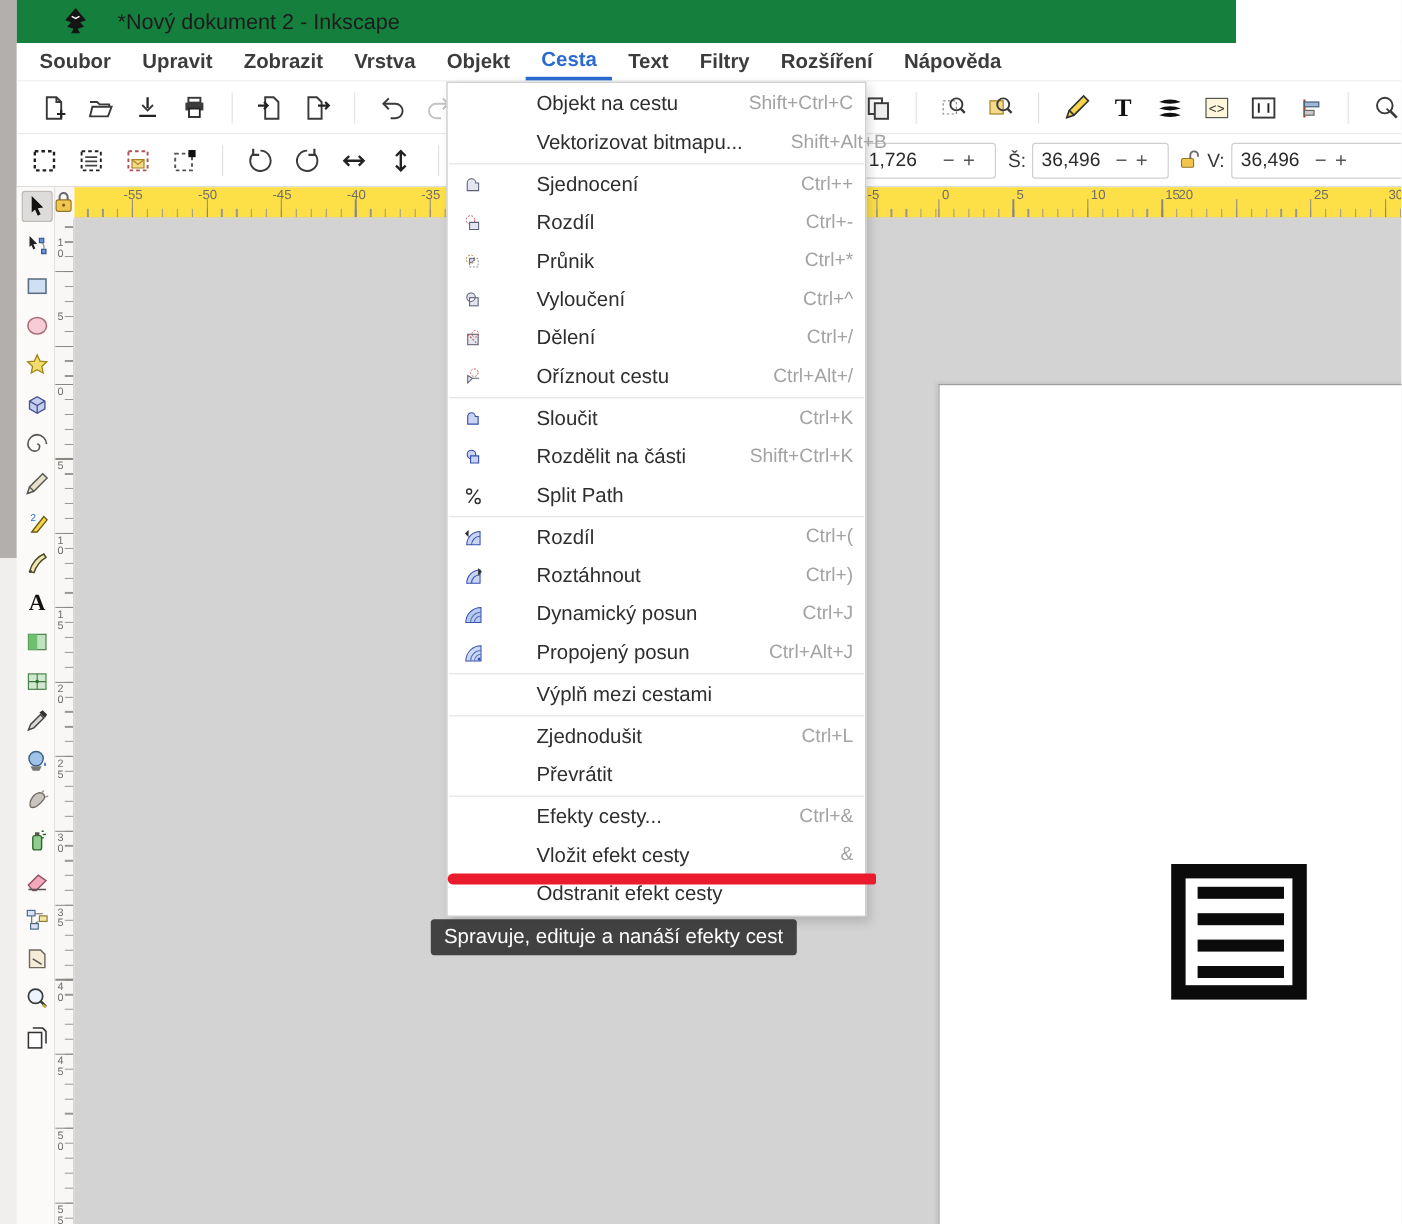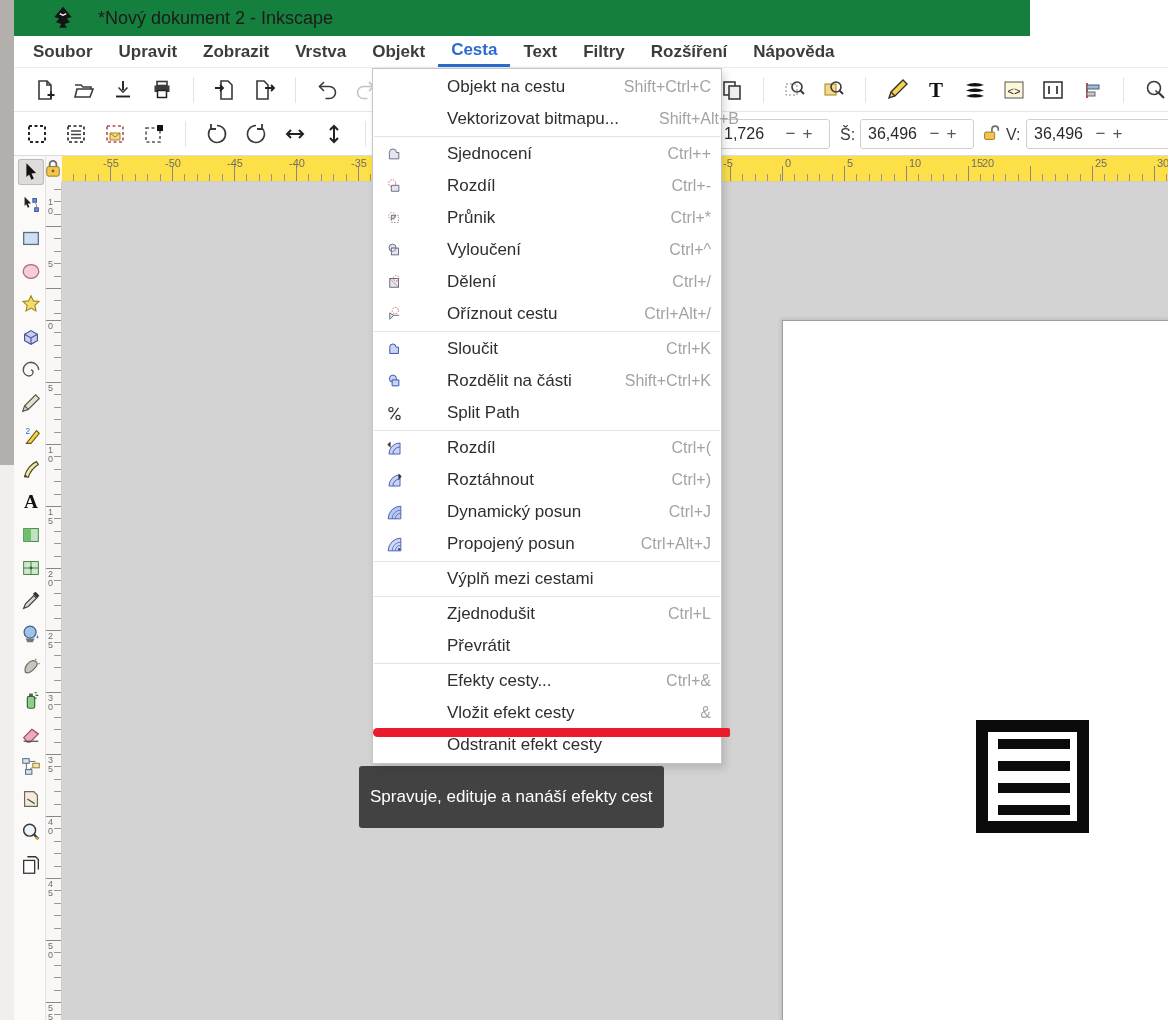--- a/index.html
+++ b/index.html
@@ -55,21 +55,21 @@
   
   .menu{left:372px;top:68px;width:350px;background:#fff;border:1px solid #c6c6c6;box-shadow:3px 4px 8px rgba(0,0,0,.15);padding:2px 0;box-sizing:border-box;z-index:50;}
   .mrow{height:32px;display:flex;align-items:center;padding:0 10px 0 12px;gap:40px;}
   .mico{width:22px;height:18px;flex:0 0 22px;}
   .mico svg{display:block;}
   .mlab{font-size:17px;color:#2e2e2e;white-space:nowrap;}
   .msc{margin-left:auto;font-size:16px;color:#a3a3a3;white-space:nowrap;}
   .msep{height:1px;background:#e4e4e4;margin:1px 1px;}
   
   .redline{left:373px;top:728px;width:357px;height:9px;border-radius:5px 2px 2px 5px;z-index:60;}
-  .tooltip{left:359px;top:766px;height:30px;background:rgba(40,40,40,0.85);color:#fff;font-size:17px;display:flex;align-items:center;padding:16px 11px;border-radius:3px;z-index:70;white-space:nowrap;}
+  .tooltip{left:359px;top:766px;height:30px;background:rgba(40,40,40,0.85);color:#fff;font-size:17px;display:flex;align-items:center;padding:0 11px;border-radius:3px;z-index:70;white-space:nowrap;}
 </style>
 </head>
 <body>
 
 <div class="app">
 
   <div class="abs strip-top"></div>
   <div class="abs strip-bot"></div>
 
   <div class="abs titlebar">

